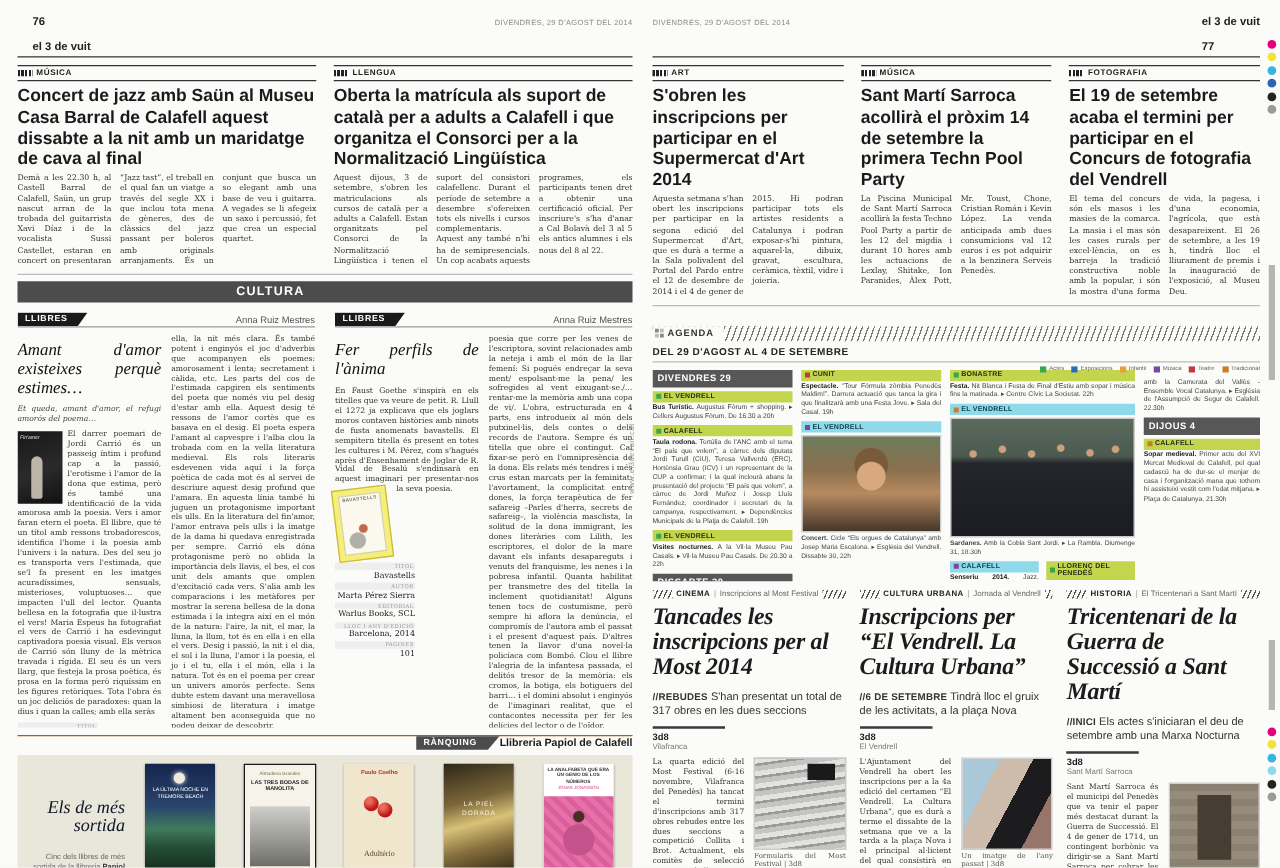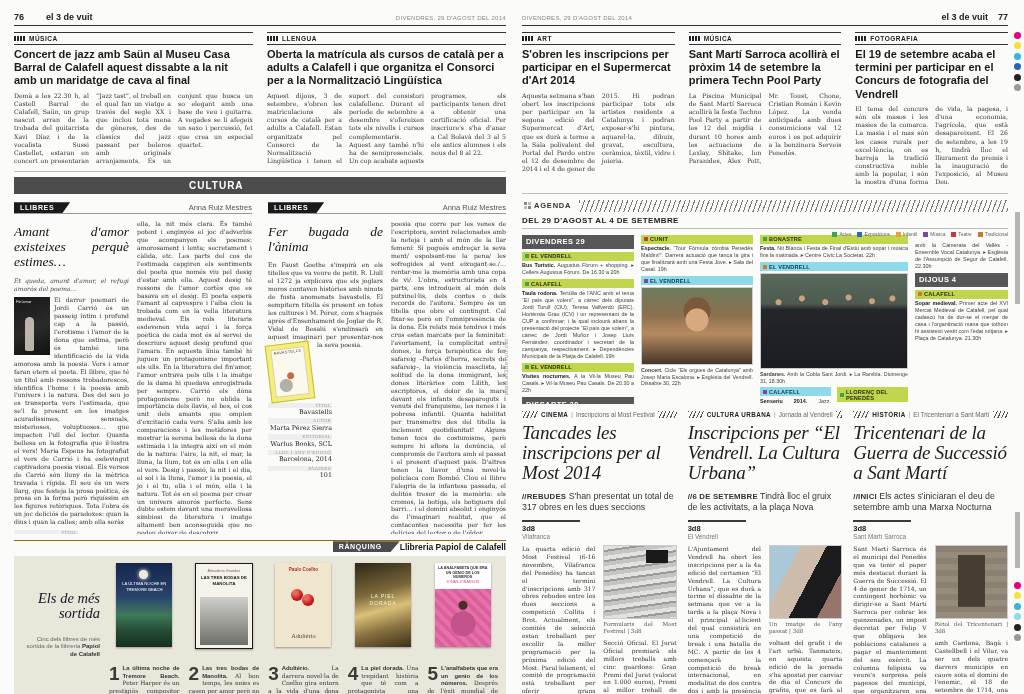--- a/index.html
+++ b/index.html
@@ -7,29 +7,29 @@
   .spread{position:relative;width:1024px;height:694px;background:#fbfbf9;}
   .page{position:absolute;top:12px;}
   .page-l{left:14px;width:492px;}
   .page-r{left:522px;width:486px;}
 
   
   .phead{display:flex;justify-content:space-between;align-items:baseline;border-bottom:1px solid #333;padding-bottom:3px;}
   .phead .pnum{font-weight:bold;font-size:9px;}
   .phead .mast{font-weight:bold;font-size:9px;margin-left:12px;}
   .phead .pdate{font-size:6px;color:#888;letter-spacing:.3px;}
-  .phead-left-group{display:flex;align-items:baseline;gap:10px;}
+  .phead-left-group{display:flex;align-items:baseline;gap:10px;flex-direction:column;}
 
   
   .briefs{display:flex;gap:14px;margin-top:6px;border-bottom:1px solid #bbb;padding-bottom:6px;}
   .brief{flex:1;min-width:0;}
   .sectag{display:flex;align-items:center;gap:3px;border-bottom:1px solid #333;border-top:1px solid #333;padding:2px 0;margin-bottom:3px;}
   .sectag .bars{width:12px;height:5px;background:repeating-linear-gradient(90deg,#222 0 2px,#fff 2px 3px);}
   .sectag .slab{font-size:6.5px;font-weight:bold;letter-spacing:.5px;color:#222;}
-  .brief h3{margin:2px 0 4px 0;font-size:11px;line-height:1.2;color:#1a1a1a;}
+  .brief h3{margin:2px 0 4px 0;font-size:14px;line-height:1.2;color:#1a1a1a;}
   .brief .bbody{font-family:"DejaVu Serif",serif;font-size:6.2px;line-height:1.32;text-align:justify;color:#333;column-count:3;column-gap:7px;}
   .page-r .brief .bbody{column-count:2;}
 
   
   .banner{margin-top:5px;background:#4c4c4c;color:#fff;font-weight:bold;font-size:10px;letter-spacing:1px;padding:3px 0 3px 175px;}
 
   
   .reviews{display:flex;gap:16px;margin-top:8px;height:332px;overflow:hidden;}
   .review{flex:1;min-width:0;}
   .revtag{display:flex;justify-content:space-between;align-items:center;border-bottom:1px solid #999;}
@@ -82,21 +82,21 @@
   .bc5 .a{position:absolute;top:17px;left:2px;right:2px;text-align:center;font-size:3.6px;color:#d04080;}
   .bc5 .pattern{position:absolute;bottom:0;left:0;right:0;height:58px;background:radial-gradient(circle at 50% 28%,#4a2e24 4px,transparent 5px),radial-gradient(circle at 50% 60%,#c4538c 12px,transparent 13px),repeating-linear-gradient(45deg,#e671a8 0 4px,#da5f9c 4px 8px);}
   .blurbs{display:flex;gap:9px;margin-top:6px;}
   .blurb{flex:1;min-width:0;font-family:"DejaVu Serif",serif;font-size:5.8px;line-height:1.3;text-align:justify;color:#333;}
   .blurb .num{float:left;font-family:"Liberation Sans",sans-serif;font-size:19px;font-weight:bold;color:#3a3a3a;line-height:.85;margin:1px 3px 0 0;}
   .blurb b{font-family:"Liberation Sans",sans-serif;font-size:5.9px;}
   .blurb-row{display:flex;gap:9px;}
   .blurb-spacer{width:78px;flex:none;}
 
   
-  .agd-band{margin-top:6px;height:12px;display:flex;background:repeating-linear-gradient(110deg,#777 0 1px,transparent 1px 4.5px);}
+  .agd-band{margin-top:16px;height:12px;display:flex;background:repeating-linear-gradient(110deg,#777 0 1px,transparent 1px 4.5px);}
   .agd-band .lbl{background:#fbfbf9;display:flex;align-items:center;gap:3px;padding:0 8px 0 2px;}
   .agd-band .grid-icon{width:7px;height:7px;background:linear-gradient(#888,#888) 0 0/3px 3px no-repeat,linear-gradient(#bbb,#bbb) 4px 0/3px 3px no-repeat,linear-gradient(#bbb,#bbb) 0 4px/3px 3px no-repeat,linear-gradient(#888,#888) 4px 4px/3px 3px no-repeat;}
   .agd-band .txt{font-size:7.5px;font-weight:bold;letter-spacing:.8px;color:#333;}
   .agd-range{font-size:8px;font-weight:bold;letter-spacing:.4px;margin:4px 0 2px 0;border-bottom:1px solid #bbb;padding-bottom:3px;}
   .agd-grid{display:flex;gap:7px;margin-top:3px;height:172px;overflow:hidden;position:relative;}
   .agd-col{min-width:0;}
   .agd-c1{width:112px;flex:none;}
   .agd-c2{width:112px;flex:none;}
   .agd-c3{width:148px;flex:none;}
   .agd-c4{flex:1;}
@@ -121,21 +121,21 @@
   
   .articles{display:flex;gap:11px;margin-top:7px;height:362px;overflow:hidden;}
   .article{flex:1;min-width:0;}
   .kicker{display:flex;align-items:center;gap:3px;font-size:6.3px;white-space:nowrap;overflow:hidden;}
   .kicker .hatch{height:7px;background:repeating-linear-gradient(115deg,#555 0 1px,transparent 1px 3.4px);}
   .kicker .h1{width:16px;flex:none;}
   .kicker .h2{flex:1;}
   .kicker .ksec{font-weight:bold;letter-spacing:.4px;color:#222;}
   .kicker .ksep{color:#999;}
   .kicker .ktopic{color:#666;}
-  .atitle{font-family:"Liberation Serif",serif;font-style:italic;font-weight:normal;font-size:19px;line-height:1.06;color:#1c1c1c;margin:5px 0 8px 0;letter-spacing:-.2px;}
+  .atitle{font-family:"Liberation Serif",serif;font-style:italic;font-weight:bold;font-size:19px;line-height:1.06;color:#1c1c1c;margin:5px 0 8px 0;letter-spacing:-.2px;}
   .alead{font-size:8.8px;line-height:1.25;color:#333;margin-bottom:7px;}
   .alead b{font-size:7.8px;letter-spacing:.2px;}
   .byline{border-top:2.5px solid #3a3a3a;width:58px;padding-top:2px;margin-bottom:5px;}
   .byline .by{font-size:7.5px;font-weight:bold;color:#1a1a1a;}
   .byline .place{font-size:6.3px;color:#777;}
   .abody{display:flex;gap:8px;}
   .abody .acol{flex:1;min-width:0;font-family:"DejaVu Serif",serif;font-size:6px;line-height:1.32;text-align:justify;color:#333;}
   .aphoto{width:100%;height:74px;border:1px solid #ccc;box-sizing:border-box;margin-bottom:2px;}
   .photo-most{background:repeating-linear-gradient(172deg,#e2e2e0 0 4px,#9a9a98 4px 6px,#c4c4c2 6px 10px),#bbb;position:relative;}
   .photo-most::after{content:"";position:absolute;top:4px;right:8px;width:22px;height:13px;background:#1a1a1a;}
@@ -173,21 +173,21 @@
           <span class="slab">MÚSICA</span>
         </div>
         <h3>Concert de jazz amb Saün al Museu Casa Barral de Calafell aquest dissabte a la nit amb un maridatge de cava al final</h3>
         <div class="bbody">Demà a les 22.30 h, al Castell Barral de Calafell, Saün, un grup nascut arran de la trobada del guitarrista Xavi Díaz i de la vocalista Sussi Castellet, estaran en concert on presentaran “Jazz tast”, el treball en el qual fan un viatge a través del segle XX i que inclou tota mena de gèneres, des de clàssics del jazz passant per boleros amb originals arranjaments. És un conjunt que busca un so elegant amb una base de veu i guitarra. A vegades se li afegeix un saxo i percussió, fet que crea un especial quartet.</div>
       </div>
       <div class="brief">
         <div class="sectag">
           <span class="bars"></span>
           <span class="slab">LLENGUA</span>
         </div>
-        <h3>Oberta la matrícula als cursos de català per a adults a Calafell i que organitza el Consorci per a la Normalització Lingüística</h3>
+        <h3>Oberta la matrícula als suport de català per a adults a Calafell i que organitza el Consorci per a la Normalització Lingüística</h3>
         <div class="bbody">Aquest dijous, 3 de setembre, s'obren les matriculacions als cursos de català per a adults a Calafell. Estan organitzats pel Consorci de la Normalització Lingüística i tenen el suport del consistori calafellenc. Durant el període de setembre a desembre s'ofereixen tots els nivells i cursos complementaris. Aquest any també n'hi ha de semipresencials. Un cop acabats aquests programes, els participants tenen dret a obtenir una certificació oficial. Per inscriure's s'ha d'anar a Cal Bolavà del 3 al 5 els antics alumnes i els nous del 8 al 22.</div>
       </div>
     </div>
 
     <div class="banner">CULTURA</div>
 
     <div class="reviews">
 
       <div class="review">
         <div class="revtag">
@@ -212,21 +212,21 @@
         </div>
       </div>
 
       <div class="review">
         <div class="revtag">
           <span class="tagblk">LLIBRES</span>
           <span class="author">Anna Ruiz Mestres</span>
         </div>
         <div class="revcols">
           <div class="revcol">
-            <h2 class="revtitle">Fer bugada de l'ànima</h2>
+            <h2 class="revtitle">Fer perfils de l'ànima</h2>
             <span>En Faust Goethe s'inspirà en els titelles que va veure de petit. R. Llull el 1272 ja explicava que els joglars moros contaven històries amb ninots de fusta anomenats bavastells. El sempitern titella és present en totes les cultures i M. Pérez, com s'hagués après d'Ensenhament de Joglar de R. Vidal de Besalú s'endinsarà en aquest imaginari per presentar-nos la seva poesia.</span>
             <div class="cover2">
               <span class="inner"></span>
               <span class="c2t">BAVASTELLS</span>
               <span class="sketch"></span>
             </div>
             <div class="bookmeta">
               <div class="ml">TÍTOL</div>
               <div class="mv">Bavastells</div>
               <div class="ml">AUTOR</div>

